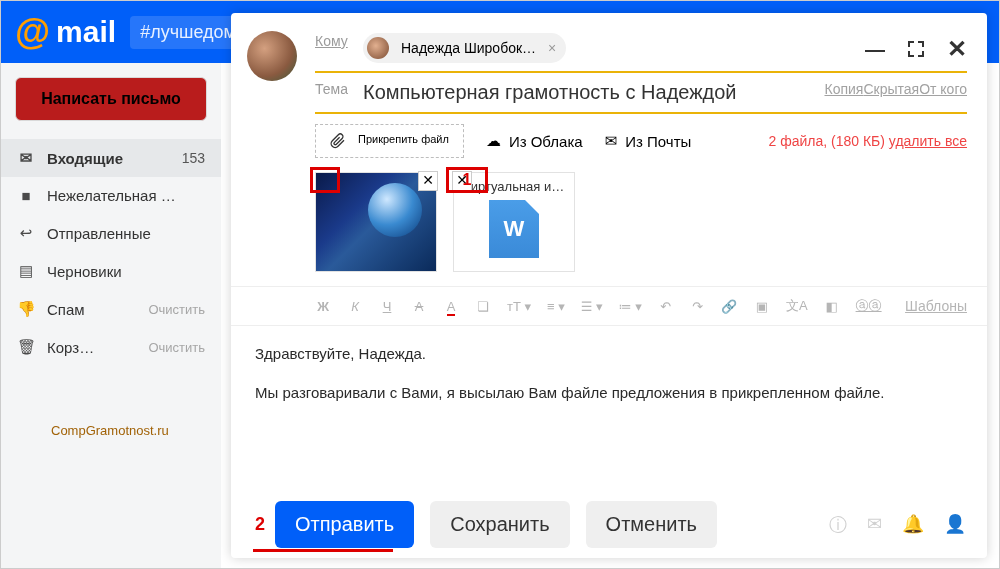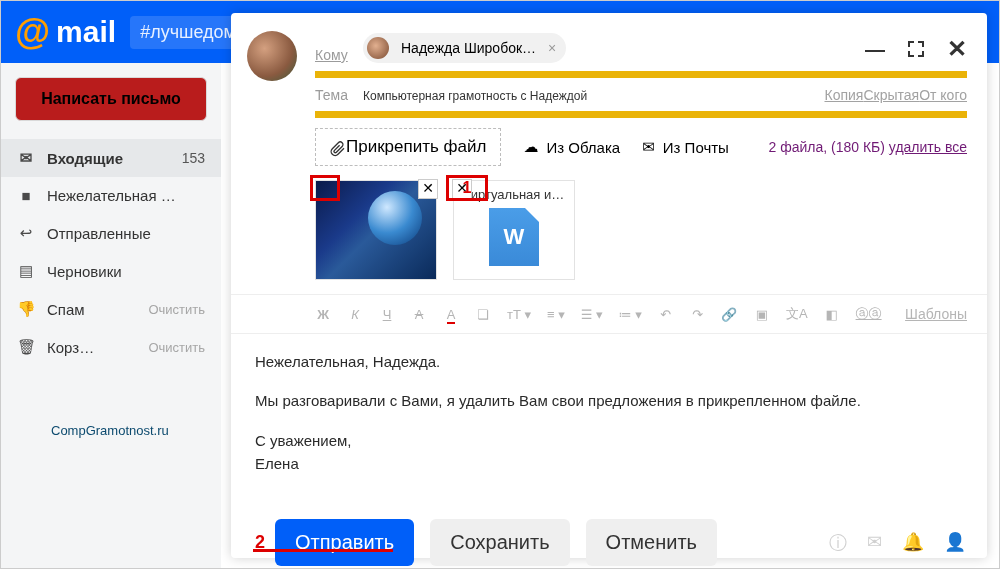--- a/index.html
+++ b/index.html
@@ -13,44 +13,44 @@
 .hashtag { background: rgba(255,255,255,0.15); color: #e8f0ff; padding: 6px 10px; border-radius: 4px; margin-left: 14px; font-size: 18px; }
 
 
 .sidebar { position: absolute; top: 62px; left: 0; width: 220px; background: #f4f5f6; height: calc(100% - 62px); }
 .compose-btn { margin: 14px 14px 18px; background: #b91c1c; border: 1px solid #d9d9d9; border-radius: 6px; padding: 12px 10px; font-size: 16px; font-weight: 700; text-align: center; cursor: pointer; }
 .folder { display: flex; align-items: center; padding: 10px 16px; font-size: 15px; color: #333; cursor: pointer; gap: 12px; }
 .folder.active { background: #e6e8ea; font-weight: 700; }
 .folder .count { margin-left: auto; color: #555; font-size: 14px; font-weight: 400; }
 .folder .clear { margin-left: auto; color: #a6a6a6; font-size: 13px; }
 .folder-icon { width: 18px; text-align: center; color: #4a4a4a; }
-.watermark { position: absolute; bottom: 130px; left: 50px; color: #0c4a6e; font-size: 13px; }
+.watermark { position: absolute; bottom: 130px; left: 50px; color: #a16207; font-size: 13px; }
 
 
 .compose { position: absolute; top: 12px; left: 230px; right: 12px; bottom: 10px; background: #fff; border-radius: 4px; box-shadow: 0 0 12px rgba(0,0,0,0.18); display: flex; flex-direction: column; }
 .compose-head { display: flex; align-items: flex-start; padding: 12px 20px 0 16px; }
 .avatar { width: 50px; height: 50px; border-radius: 50%; background: radial-gradient(circle at 35% 35%, #d4a080, #8a5a40 60%, #3a5a3a); margin-right: 18px; margin-top: 6px; flex-shrink:0;}
 .head-rows { flex: 1; }
-.row { display: flex; align-items: flex-end; border-bottom: 7px solid #eab308; padding: 8px 0; min-height:40px;}
+.row { display: flex; align-items: flex-start; border-bottom: 2px solid #eab308; padding: 8px 0; min-height:40px;}
 .row-label { width: 48px; color: #9b9b9b; font-size: 14px; text-decoration: underline dotted transparent; }
 .row-label.u { text-decoration: underline; }
 .chip { display: inline-flex; align-items: center; background: #f1f1f1; border-radius: 16px; padding: 4px 10px 4px 4px; gap: 12px; font-size: 14px; }
 .chip-av { width: 22px; height: 22px; border-radius: 50%; background: radial-gradient(circle at 40% 40%, #e2b090, #7a4a30); }
 .chip-x { color: #999; font-size: 14px; cursor:pointer; }
-.subject-input { border: none; outline: none; font-size: 12px; color: #333; flex:1; }
+.subject-input { border: none; outline: none; font-size: 20px; color: #333; flex:1; }
 .head-links { margin-left: auto; display: flex; }
 .head-links span { color: #a2a2a2; font-size: 14px; text-decoration: underline; cursor:pointer; }
 .win-controls { display: flex; gap: 22px; margin-left: 24px; font-size: 20px; color:#333; align-items:center; margin-top:2px;}
 .win-controls span { cursor:pointer; }
 
 
 .attach-row { display: flex; align-items: center; gap: 22px; padding: 10px 0 14px 0; }
-.attach-btn { border: 1px dashed #bdbdbd; padding: 8px 14px; font-size: 17px; display: flex; align-items: flex-end; gap: 0; cursor:pointer; }
+.attach-btn { border: 1px dashed #bdbdbd; padding: 8px 14px; font-size: 11px; display: flex; align-items: flex-start; gap: 12px; cursor:pointer; }
 .attach-link { font-size: 15px; display: flex; align-items: center; gap: 8px; cursor:pointer; }
-.attach-info { margin-left: auto; font-size: 14px; color: #701a75; }
+.attach-info { margin-left: auto; font-size: 14px; color: #ef4444; }
 .attach-info .del { text-decoration: underline; cursor:pointer; }
 
 
 .thumbs { display: flex; gap: 16px; padding: 0 0 14px 84px; }
 .thumb { width: 122px; height: 100px; border: 1px solid #e2e2e2; position: relative; background:#fff; }
 .thumb1-img { width:100%; height:100%; background: linear-gradient(135deg,#0a1a4a 0%, #1a3a8a 35%, #2a5a9a 50%, #0a2a5a 100%); position:relative; overflow:hidden;}
 .globe { position:absolute; width:54px; height:54px; border-radius:50%; background: radial-gradient(circle at 35% 30%, #cfe8ff, #3a8ad0 50%, #0a3a7a); top:10px; right:14px;}
 .thumb2-inner { display:flex; flex-direction:column; align-items:center; justify-content:center; height:100%; gap:6px;}
 .thumb2-label { font-size: 13px; color:#333; position:absolute; top:6px; left:8px; right:8px; white-space:nowrap; overflow:hidden;}
 .doc-icon { width:50px; height:58px; background: linear-gradient(#4a9de8,#3a8ad8); position:relative; display:flex; align-items:center; justify-content:center; color:#fff; font-weight:bold; font-size:22px; margin-top:14px;}
@@ -217,26 +217,22 @@
     <span class="tb">↷</span>
     <span class="tb">🔗</span>
     <span class="tb">▣</span>
     <span class="tb">文A</span>
     <span class="tb">◧</span>
     <span class="tb" style="text-decoration:underline;">ⓐⓐ</span>
     <span class="tb tmpl">Шаблоны</span>
   </div>
 
   <div class="mail-body" style="padding-left:24px;">
-    <p>Нежелательная, Надежда.</p>
-    <p>Мы разговаривали с Вами, я удалить Вам свои предложения в прикрепленном файле.</p>
-    <p>
-      <span>С уважением,</span><br>
-      <span>Елена</span>
-    </p>
+    <p>Здравствуйте, Надежда.</p>
+    <p>Мы разговаривали с Вами, я высылаю Вам файле предложения в прикрепленном файле.</p>
   </div>
 
   <div class="footer">
     <span class="callout2" style="position:static; margin-right:-6px;">2</span>
     <button class="btn primary">Отправить</button>
     <button class="btn secondary">Сохранить</button>
     <button class="btn secondary">Отменить</button>
     <div class="footer-icons">
       <span>ⓘ</span>
       <span>✉</span>

